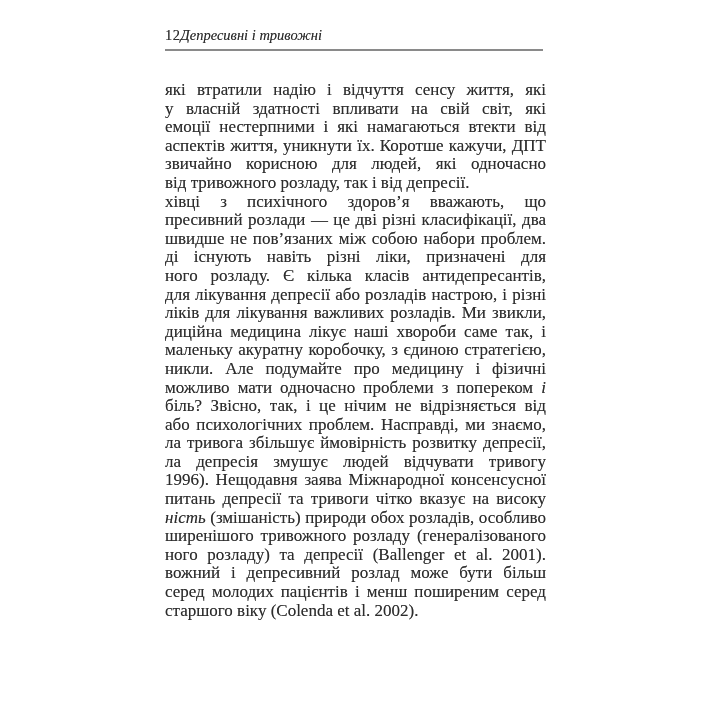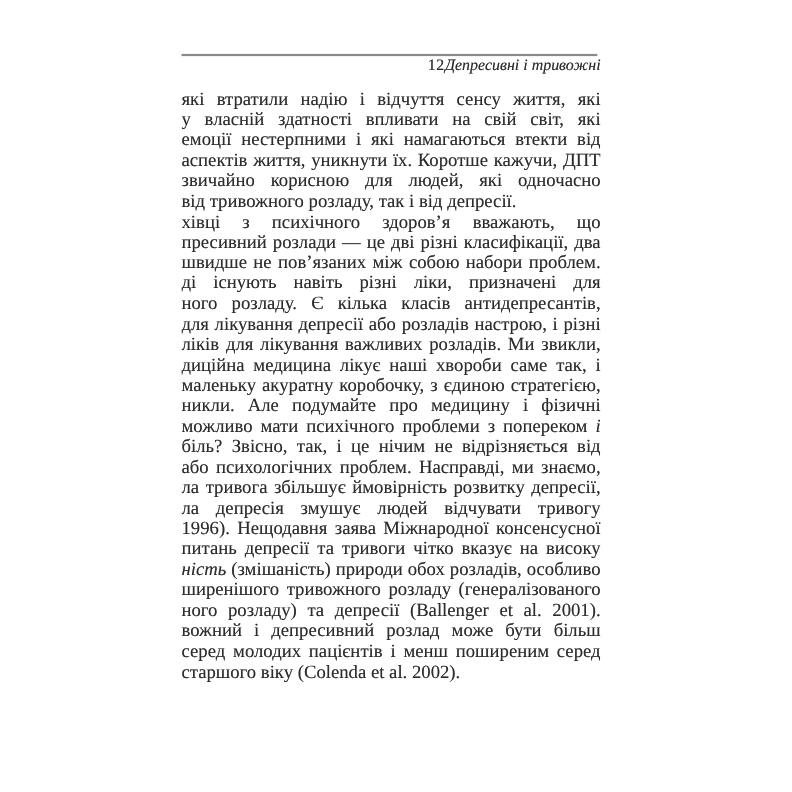--- a/index.html
+++ b/index.html
@@ -16,29 +16,29 @@
     height: 720px;
     background: var(--paper, #ffffff);
     overflow: hidden;
   }
   .runhead {
     position: absolute;
     left: 165px;
     top: 26px;
     width: 381px;
     display: flex;
-    justify-content: flex-end;
+    justify-content: flex-start;
     align-items: baseline;
     color: var(--text, #2d2d2d);
     font-size: 14.5px;
     line-height: 18px;
     text-shadow: 0 0 0.4px rgba(45,45,45,0.55);
   }
   .pagenum { letter-spacing: 0.5px; }
-  .runtitle { font-style: italic; margin-top: 25px; }
+  .runtitle { font-style: italic; }
   .rule {
     position: absolute;
     left: 165px;
     top: 49px;
     width: 378px;
     height: 2px;
     background: var(--rule, #8a8a8a);
   }
   .bodytext {
     position: absolute;
@@ -82,21 +82,21 @@
       <div class="line"><span>хівці з психічного здоров’я вважають, що тривожний і де-</span></div>
       <div class="line"><span>пресивний розлади — це дві різні класифікації, два різних і</span></div>
       <div class="line"><span>швидше не пов’язаних між собою набори проблем. Насправ-</span></div>
       <div class="line"><span>ді існують навіть різні ліки, призначені для лікування кож-</span></div>
       <div class="line"><span>ного розладу. Є кілька класів антидепресантів, призначених</span></div>
       <div class="line"><span>для лікування депресії або розладів настрою, і різні класи</span></div>
       <div class="line"><span>ліків для лікування важливих розладів. Ми звикли, що тра-</span></div>
       <div class="line"><span>диційна медицина лікує наші хвороби саме так, і було б до-</span></div>
       <div class="line"><span>маленьку акуратну коробочку, з єдиною стратегією, призна-</span></div>
       <div class="line"><span>никли. Але подумайте про медицину і фізичні проблеми. Чи</span></div>
-      <div class="line"><span>можливо мати психічного проблеми з попереком </span><span class="it">і</span><span> головний</span></div>
+      <div class="line"><span>можливо мати одночасно проблеми з попереком </span><span class="it">і</span><span> головний</span></div>
       <div class="line"><span>біль? Звісно, так, і це нічим не відрізняється від емоційних</span></div>
       <div class="line"><span>або психологічних проблем. Насправді, ми знаємо, що трива-</span></div>
       <div class="line"><span>ла тривога збільшує ймовірність розвитку депресії, а трива-</span></div>
       <div class="line"><span>ла депресія змушує людей відчувати тривогу (Meichenbaum</span></div>
       <div class="line"><span>1996). Нещодавня заява Міжнародної консенсусної групи з</span></div>
       <div class="line"><span>питань депресії та тривоги чітко вказує на високу </span><span class="it">коморбід-</span></div>
       <div class="line"><span class="it">ність</span><span> (змішаність) природи обох розладів, особливо найпо-</span></div>
       <div class="line"><span>ширенішого тривожного розладу (генералізованого тривож-</span></div>
       <div class="line"><span>ного розладу) та депресії (Ballenger et al. 2001). Змішаний три-</span></div>
       <div class="line"><span>вожний і депресивний розлад може бути більш поширеним</span></div>

